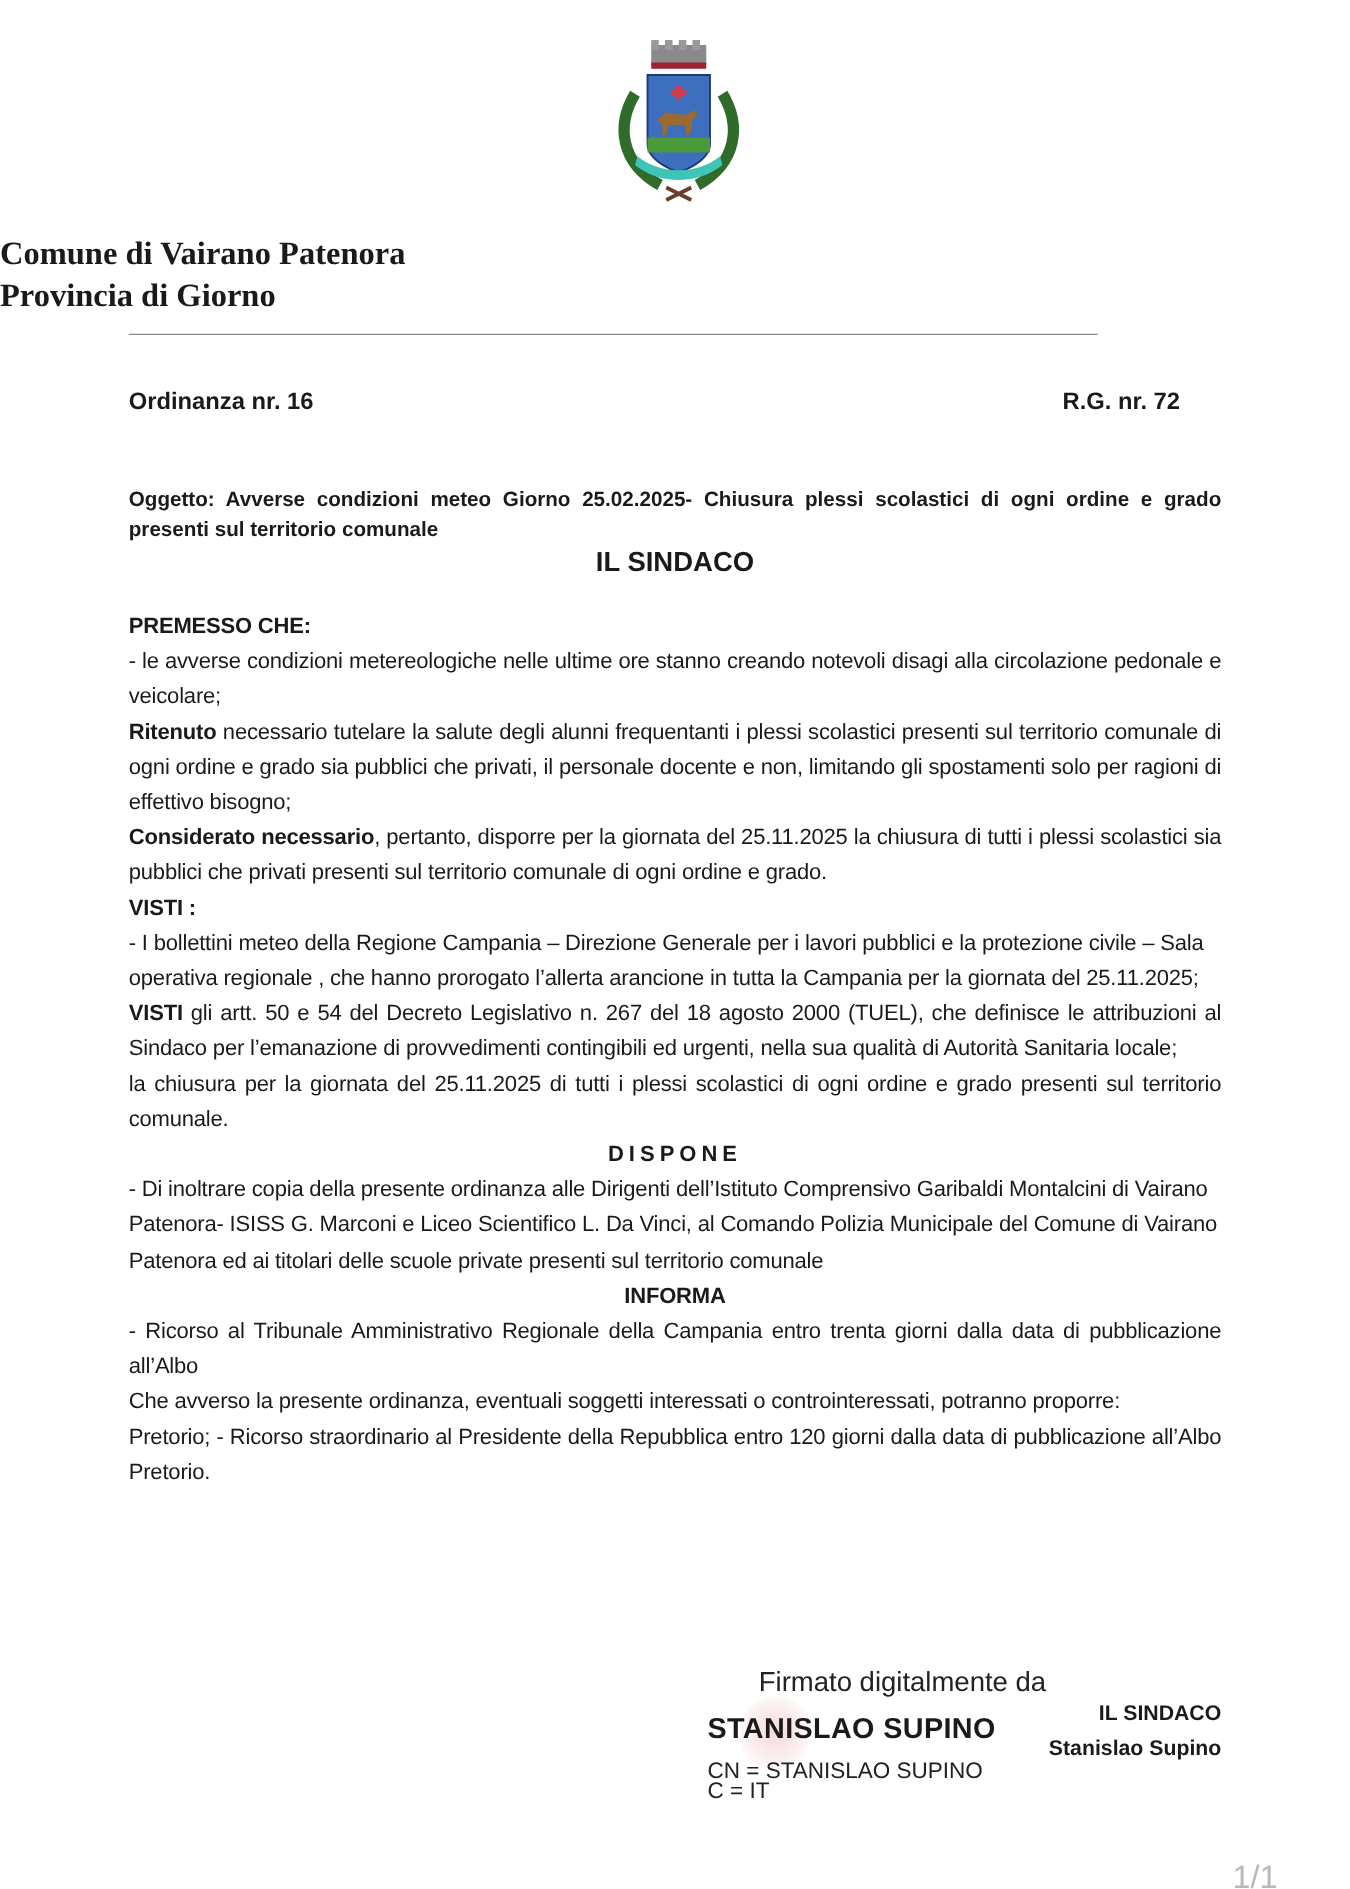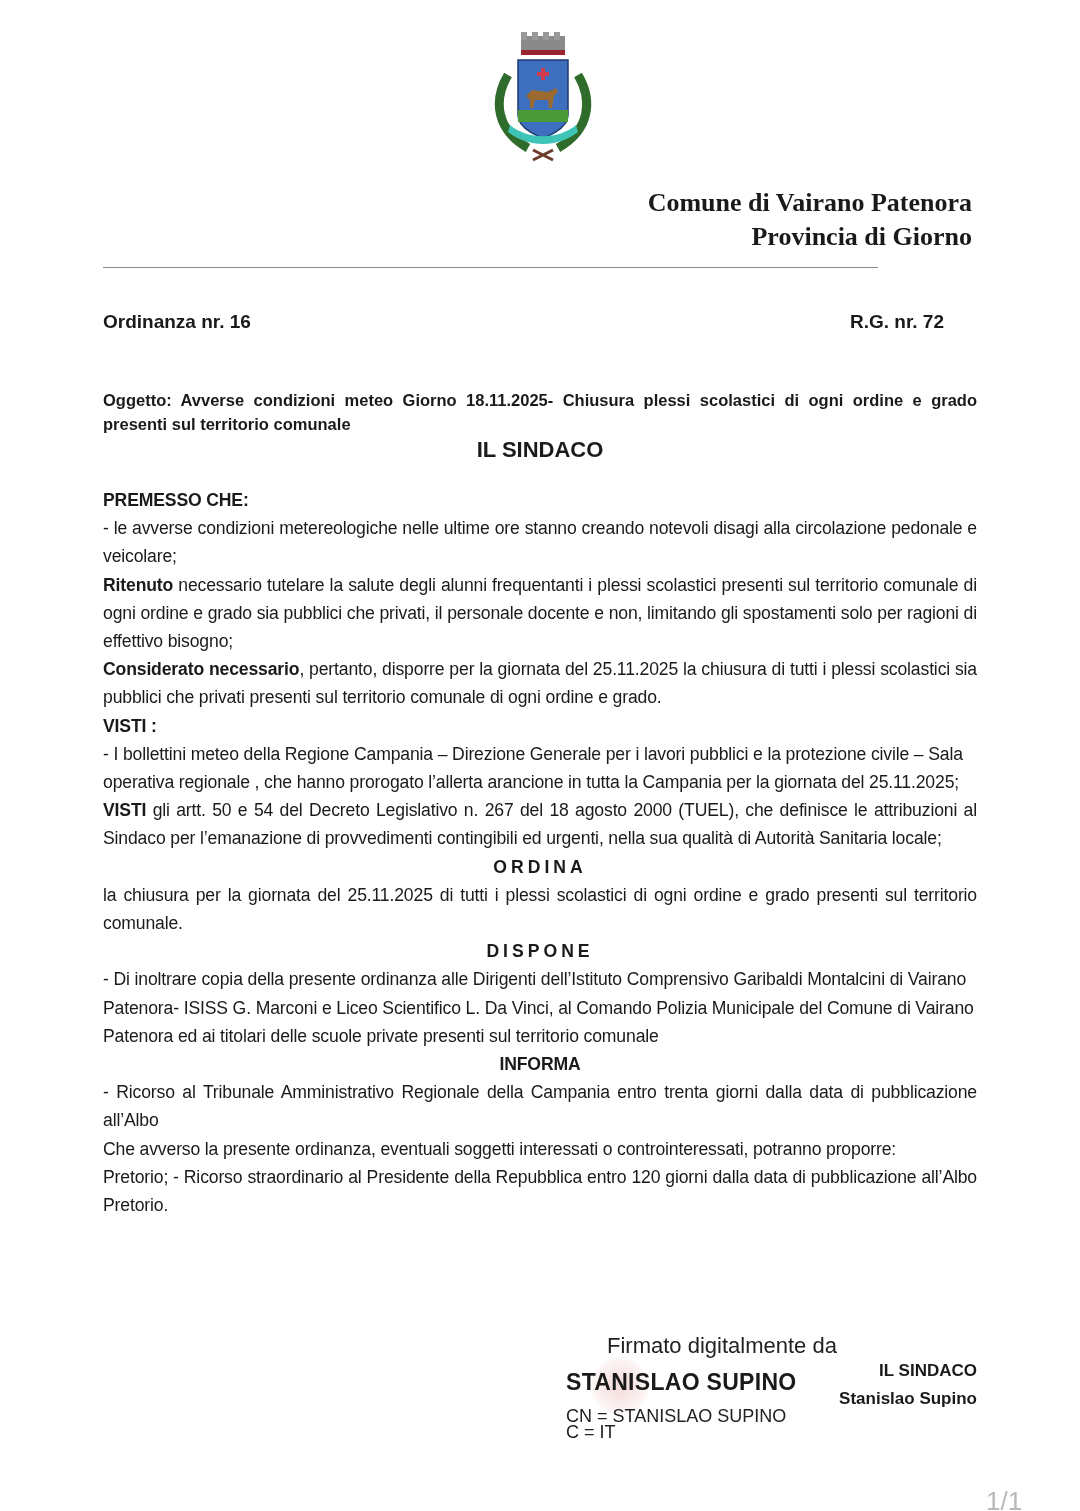--- a/index.html
+++ b/index.html
@@ -1,21 +1,21 @@
 <!DOCTYPE html>
 <html><head>
 <meta charset="utf-8">
 <style>
   html, body { margin:0; padding:0; background:#ffffff; }
   body { width:1080px; height:1511px; position:relative; overflow:hidden; color:#1a1a1a; }
   .abs { position:absolute; }
   .serif { font-family:"Liberation Serif", "DejaVu Serif", serif; }
   .sans { font-family:"Liberation Sans", "DejaVu Sans", sans-serif; }
   .crest { left:488px; top:30px; width:110px; height:135px; }
-  .hdr { left:0; width:972px; text-align:right; font-weight:bold; font-size:26px; line-height:34px; }
+  .hdr { left:0; width:972px; text-align:left; font-weight:bold; font-size:26px; line-height:34px; }
   .rule { left:103px; top:267px; width:775px; height:0; border-top:1.5px solid #8a8a8a; }
   .ref { top:311px; font-size:19px; font-weight:bold; }
   .body-text { left:103px; width:874px; font-size:17.6px; line-height:28.2px; letter-spacing:-0.15px; }
   .body-text p { margin:0; text-align:justify; }
   .b { font-weight:bold; }
   .center { text-align:center !important; }
   .spaced { letter-spacing:4px; font-weight:bold; }
   .subject { left:103px; top:388px; width:874px; font-size:16.5px; line-height:24px; font-weight:bold; text-align:justify; }
   .sindaco { left:0; width:1080px; top:437px; text-align:center; font-size:22px; font-weight:bold; }
   .sig { left:566px; top:1333px; }
@@ -56,32 +56,31 @@
   </svg>
 </div>
 
 <div class="abs hdr serif" style="top:186px;">Comune di Vairano Patenora</div>
 <div class="abs hdr serif" style="top:220px;">Provincia di Giorno</div>
 <div class="abs rule"></div>
 
 <div class="abs ref sans" style="left:103px;">Ordinanza nr. 16</div>
 <div class="abs ref sans" style="right:136px;">R.G. nr. 72</div>
 
-<div class="abs subject sans">Oggetto: Avverse condizioni meteo Giorno 18.11.2025- Chiusura plessi scolastici di ogni ordine e grado presenti sul territorio comunale</div>
+<div class="abs subject sans">Oggetto: Avverse condizioni meteo Giorno 25.02.2025- Chiusura plessi scolastici di ogni ordine e grado presenti sul territorio comunale</div>
 <div class="abs sindaco sans">IL SINDACO</div>
 
 <div class="abs body-text sans" style="top:486px;">
   <p class="b">PREMESSO CHE:</p>
   <p>- le avverse condizioni metereologiche nelle ultime ore stanno creando notevoli disagi alla circolazione pedonale e veicolare;</p>
   <p><span class="b">Ritenuto</span><span> necessario tutelare la salute degli alunni frequentanti i plessi scolastici presenti sul territorio comunale di ogni ordine e grado sia pubblici che privati, il personale docente e non, limitando gli spostamenti solo per ragioni di effettivo bisogno;</span></p>
   <p><span class="b">Considerato necessario</span><span>, pertanto, disporre per la giornata del 25.11.2025 la chiusura di tutti i plessi scolastici sia pubblici che privati presenti sul territorio comunale di ogni ordine e grado.</span></p>
   <p class="b">VISTI :</p>
   <p style="text-align:left;"> - I bollettini meteo della Regione Campania – Direzione Generale per i lavori pubblici e  la protezione civile – Sala operativa regionale , che hanno prorogato l’allerta arancione in tutta la Campania per la giornata del 25.11.2025;</p>
   <p><span class="b">VISTI</span><span> gli artt. 50 e 54 del Decreto Legislativo n. 267 del 18 agosto 2000 (TUEL), che definisce le attribuzioni al Sindaco per l’emanazione di provvedimenti contingibili ed urgenti, nella sua qualità di Autorità Sanitaria locale;</span></p>
-  <p class="center spaced">ORDINA</p>
   <p>la chiusura per la giornata del 25.11.2025 di tutti i plessi scolastici di ogni ordine e grado presenti sul territorio comunale.</p>
   <p class="center spaced">DISPONE</p>
   <p style="text-align:left;">- Di inoltrare copia della presente ordinanza alle Dirigenti dell’Istituto Comprensivo Garibaldi Montalcini di Vairano Patenora- ISISS G. Marconi e Liceo Scientifico L. Da Vinci,  al Comando Polizia Municipale del Comune di Vairano Patenora ed ai titolari delle scuole private presenti sul territorio comunale</p>
   <p class="center b">INFORMA</p>
   <p> - Ricorso al Tribunale Amministrativo Regionale della Campania entro trenta giorni dalla data di pubblicazione all’Albo</p>
   <p>Che avverso la presente ordinanza, eventuali soggetti interessati o controinteressati, potranno proporre:</p>
   <p style="width:874px;">Pretorio; - Ricorso straordinario al Presidente della Repubblica entro 120 giorni dalla data di pubblicazione all’Albo Pretorio.</p>
 </div>
 
 <div class="abs stamp"></div>

